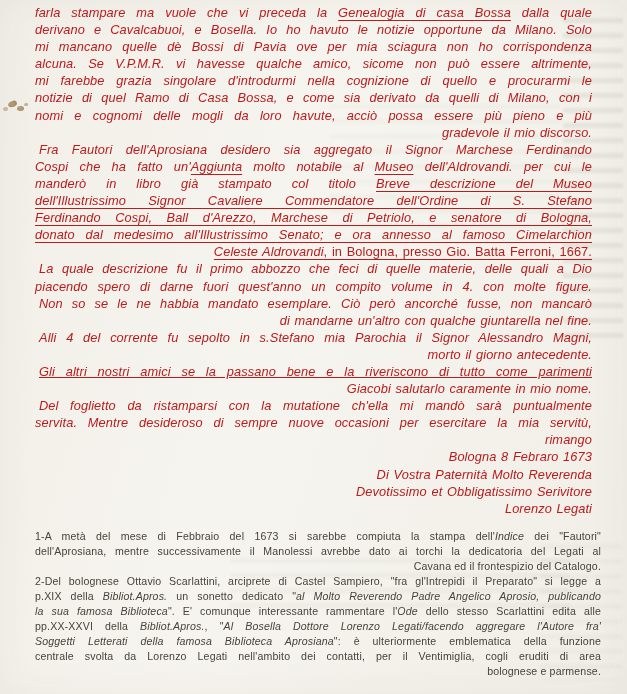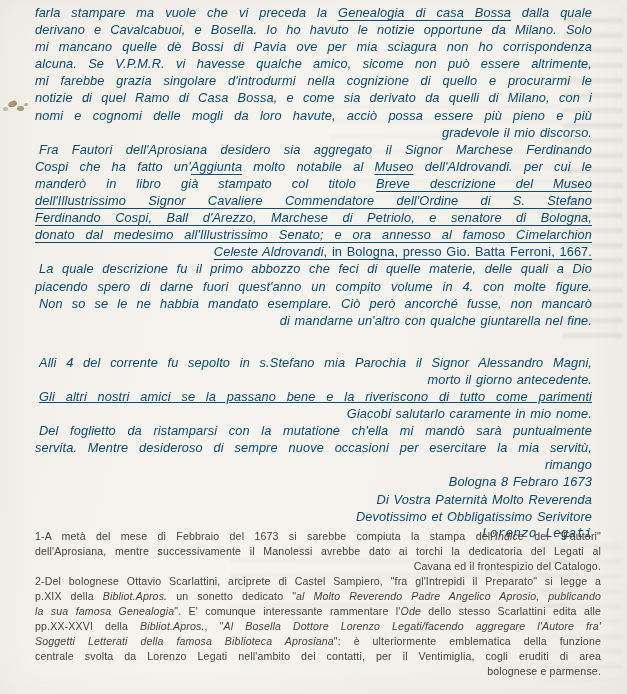--- a/index.html
+++ b/index.html
@@ -5,21 +5,21 @@
   html, body { margin:0; padding:0; }
   body {
     width:627px; height:694px; position:relative; overflow:hidden;
     background:linear-gradient(105deg,#f1efe8 0%,#f6f4ee 45%,#f0eee7 100%);
     font-family:"Liberation Sans", sans-serif;
     box-shadow:inset 0 0 45px rgba(60,55,40,0.05);
   }
   .letter {
     position:absolute; left:35px; top:4px; width:557px;
     font-style:italic; font-size:12.8px; line-height:17.1px;
-    color:#0c4a6e; letter-spacing:0.1px; word-spacing:1px;
+    color:#b91c1c; letter-spacing:0.1px; word-spacing:1px;
   }
   .letter .rm { font-style:normal; }
   .foot {
     position:absolute; left:35px; top:529px; width:566px;
     font-size:10.6px; line-height:15px; color:#46433c; letter-spacing:0.15px;
   }
   .foot .it { font-style:italic; }
   .line { text-align:right; }
   .line.j { text-align:justify; text-align-last:justify; text-justify:inter-word; }
   .line.gap { margin-top:0; }
@@ -68,37 +68,37 @@
     <div class="line j"><span class="">Cospi che ha fatto un'</span><span class="u ">Aggiunta</span><span class=""> molto notabile al </span><span class="u ">Museo</span><span class=""> dell'Aldrovandi. per cui le</span></div>
     <div class="line j"><span class="">manderò in libro già stampato col titolo </span><span class="u ">Breve descrizione del Museo</span></div>
     <div class="line j"><span class="u ">dell'Illustrissimo Signor Cavaliere Commendatore dell'Ordine di S. Stefano</span></div>
     <div class="line j"><span class="u ">Ferdinando Cospi, Ball d'Arezzo, Marchese di Petriolo, e senatore di Bologna,</span></div>
     <div class="line j"><span class="u ">donato dal medesimo all'Illustrissimo Senato; e ora annesso al famoso Cimelarchion</span></div>
     <div class="line"><span class="u ">Celeste Aldrovandi</span><span class="u rm">, in Bologna, presso Gio. Batta Ferroni, 1667.</span></div>
     <div class="line j" style="padding-left: 4px;"><span class="">La quale descrizione fu il primo abbozzo che feci di quelle materie, delle quali a Dio</span></div>
     <div class="line j"><span class="">piacendo spero di darne fuori quest'anno un compito volume in 4. con molte figure.</span></div>
     <div class="line j" style="padding-left: 4px;"><span class="">Non so se le ne habbia mandato esemplare. Ciò però ancorché fusse, non mancarò</span></div>
     <div class="line"><span class="">di mandarne un'altro con qualche giuntarella nel fine.</span></div>
-    <div class="line j" style="padding-left: 4px; margin-top: 25px;"><span class="">Alli 4 del corrente fu sepolto in s.Stefano mia Parochia il Signor Alessandro Magni,</span></div>
+    <div class="line j" style="padding-left: 4px;"><span class="">Alli 4 del corrente fu sepolto in s.Stefano mia Parochia il Signor Alessandro Magni,</span></div>
     <div class="line"><span class="">morto il giorno antecedente.</span></div>
     <div class="line j" style="padding-left: 4px; text-decoration: underline;"><span class="">Gli altri nostri amici se la passano bene e la riveriscono di tutto come parimenti</span></div>
     <div class="line"><span class="">Giacobi salutarlo caramente in mio nome.</span></div>
     <div class="line j" style="padding-left: 4px;"><span class="">Del foglietto da ristamparsi con la mutatione ch'ella mi mandò sarà puntualmente</span></div>
     <div class="line j"><span class="">servita. Mentre desideroso di sempre nuove occasioni per esercitare la mia servitù,</span></div>
     <div class="line"><span class="">rimango</span></div>
     <div class="line" style="padding-left: 2px; font-style: italic;"><span class="">Bologna 8 Febraro 1673</span></div>
     <div class="line" style="padding-left: 2px;"><span class="">Di Vostra Paternità Molto Reverenda</span></div>
     <div class="line" style="padding-left: 78px;"><span class="">Devotissimo et Obbligatissimo Serivitore</span></div>
-    <div class="line" style="padding-left: 112px; font-family: Liberation Mono, monospace;"><span class="">Lorenzo Legati</span></div>
+    <div class="line" style="padding-left: 112px;"><span class="">Lorenzo Legati</span></div>
   </div>
 
 <div class="foot">
     <div class="line j"><span class="">1-A metà del mese di Febbraio del 1673 si sarebbe compiuta la stampa dell'</span><span class="it ">Indice</span><span class=""> dei "Fautori"</span></div>
     <div class="line j"><span class="">dell'Aprosiana, mentre successivamente il Manolessi avrebbe dato ai torchi la dedicatoria del Legati al</span></div>
     <div class="line"><span class="">Cavana ed il frontespizio del Catalogo.</span></div>
     <div class="line j gap"><span class="">2-Del bolognese Ottavio Scarlattini, arciprete di Castel Sampiero, "fra gl'Intrepidi il Preparato" si legge a</span></div>
     <div class="line j"><span class="">p.XIX della </span><span class="it ">Bibliot.Apros.</span><span class=""> un sonetto dedicato "</span><span class="it ">al Molto Reverendo Padre Angelico Aprosio, publicando</span></div>
-    <div class="line j"><span class="it ">la sua famosa Genealogia</span><span class="">". E' comunque interessante rammentare l'</span><span class="it ">Ode</span><span class=""> dello stesso Scarlattini edita alle</span></div>
+    <div class="line j"><span class="it ">la sua famosa Biblioteca</span><span class="">". E' comunque interessante rammentare l'</span><span class="it ">Ode</span><span class=""> dello stesso Scarlattini edita alle</span></div>
     <div class="line j"><span class="">pp.XX-XXVI della </span><span class="it ">Bibliot.Apros.</span><span class="">, "</span><span class="it ">Al Bosella Dottore Lorenzo Legati/facendo aggregare l'Autore fra'</span></div>
     <div class="line j"><span class="it ">Soggetti Letterati della famosa Biblioteca Aprosiana</span><span class="">": è ulteriormente emblematica della funzione</span></div>
     <div class="line j"><span class="">centrale svolta da Lorenzo Legati nell'ambito dei contatti, per il Ventimiglia, cogli eruditi di area</span></div>
     <div class="line"><span class="">bolognese e parmense.</span></div>
   </div>
 
 </body></html>

